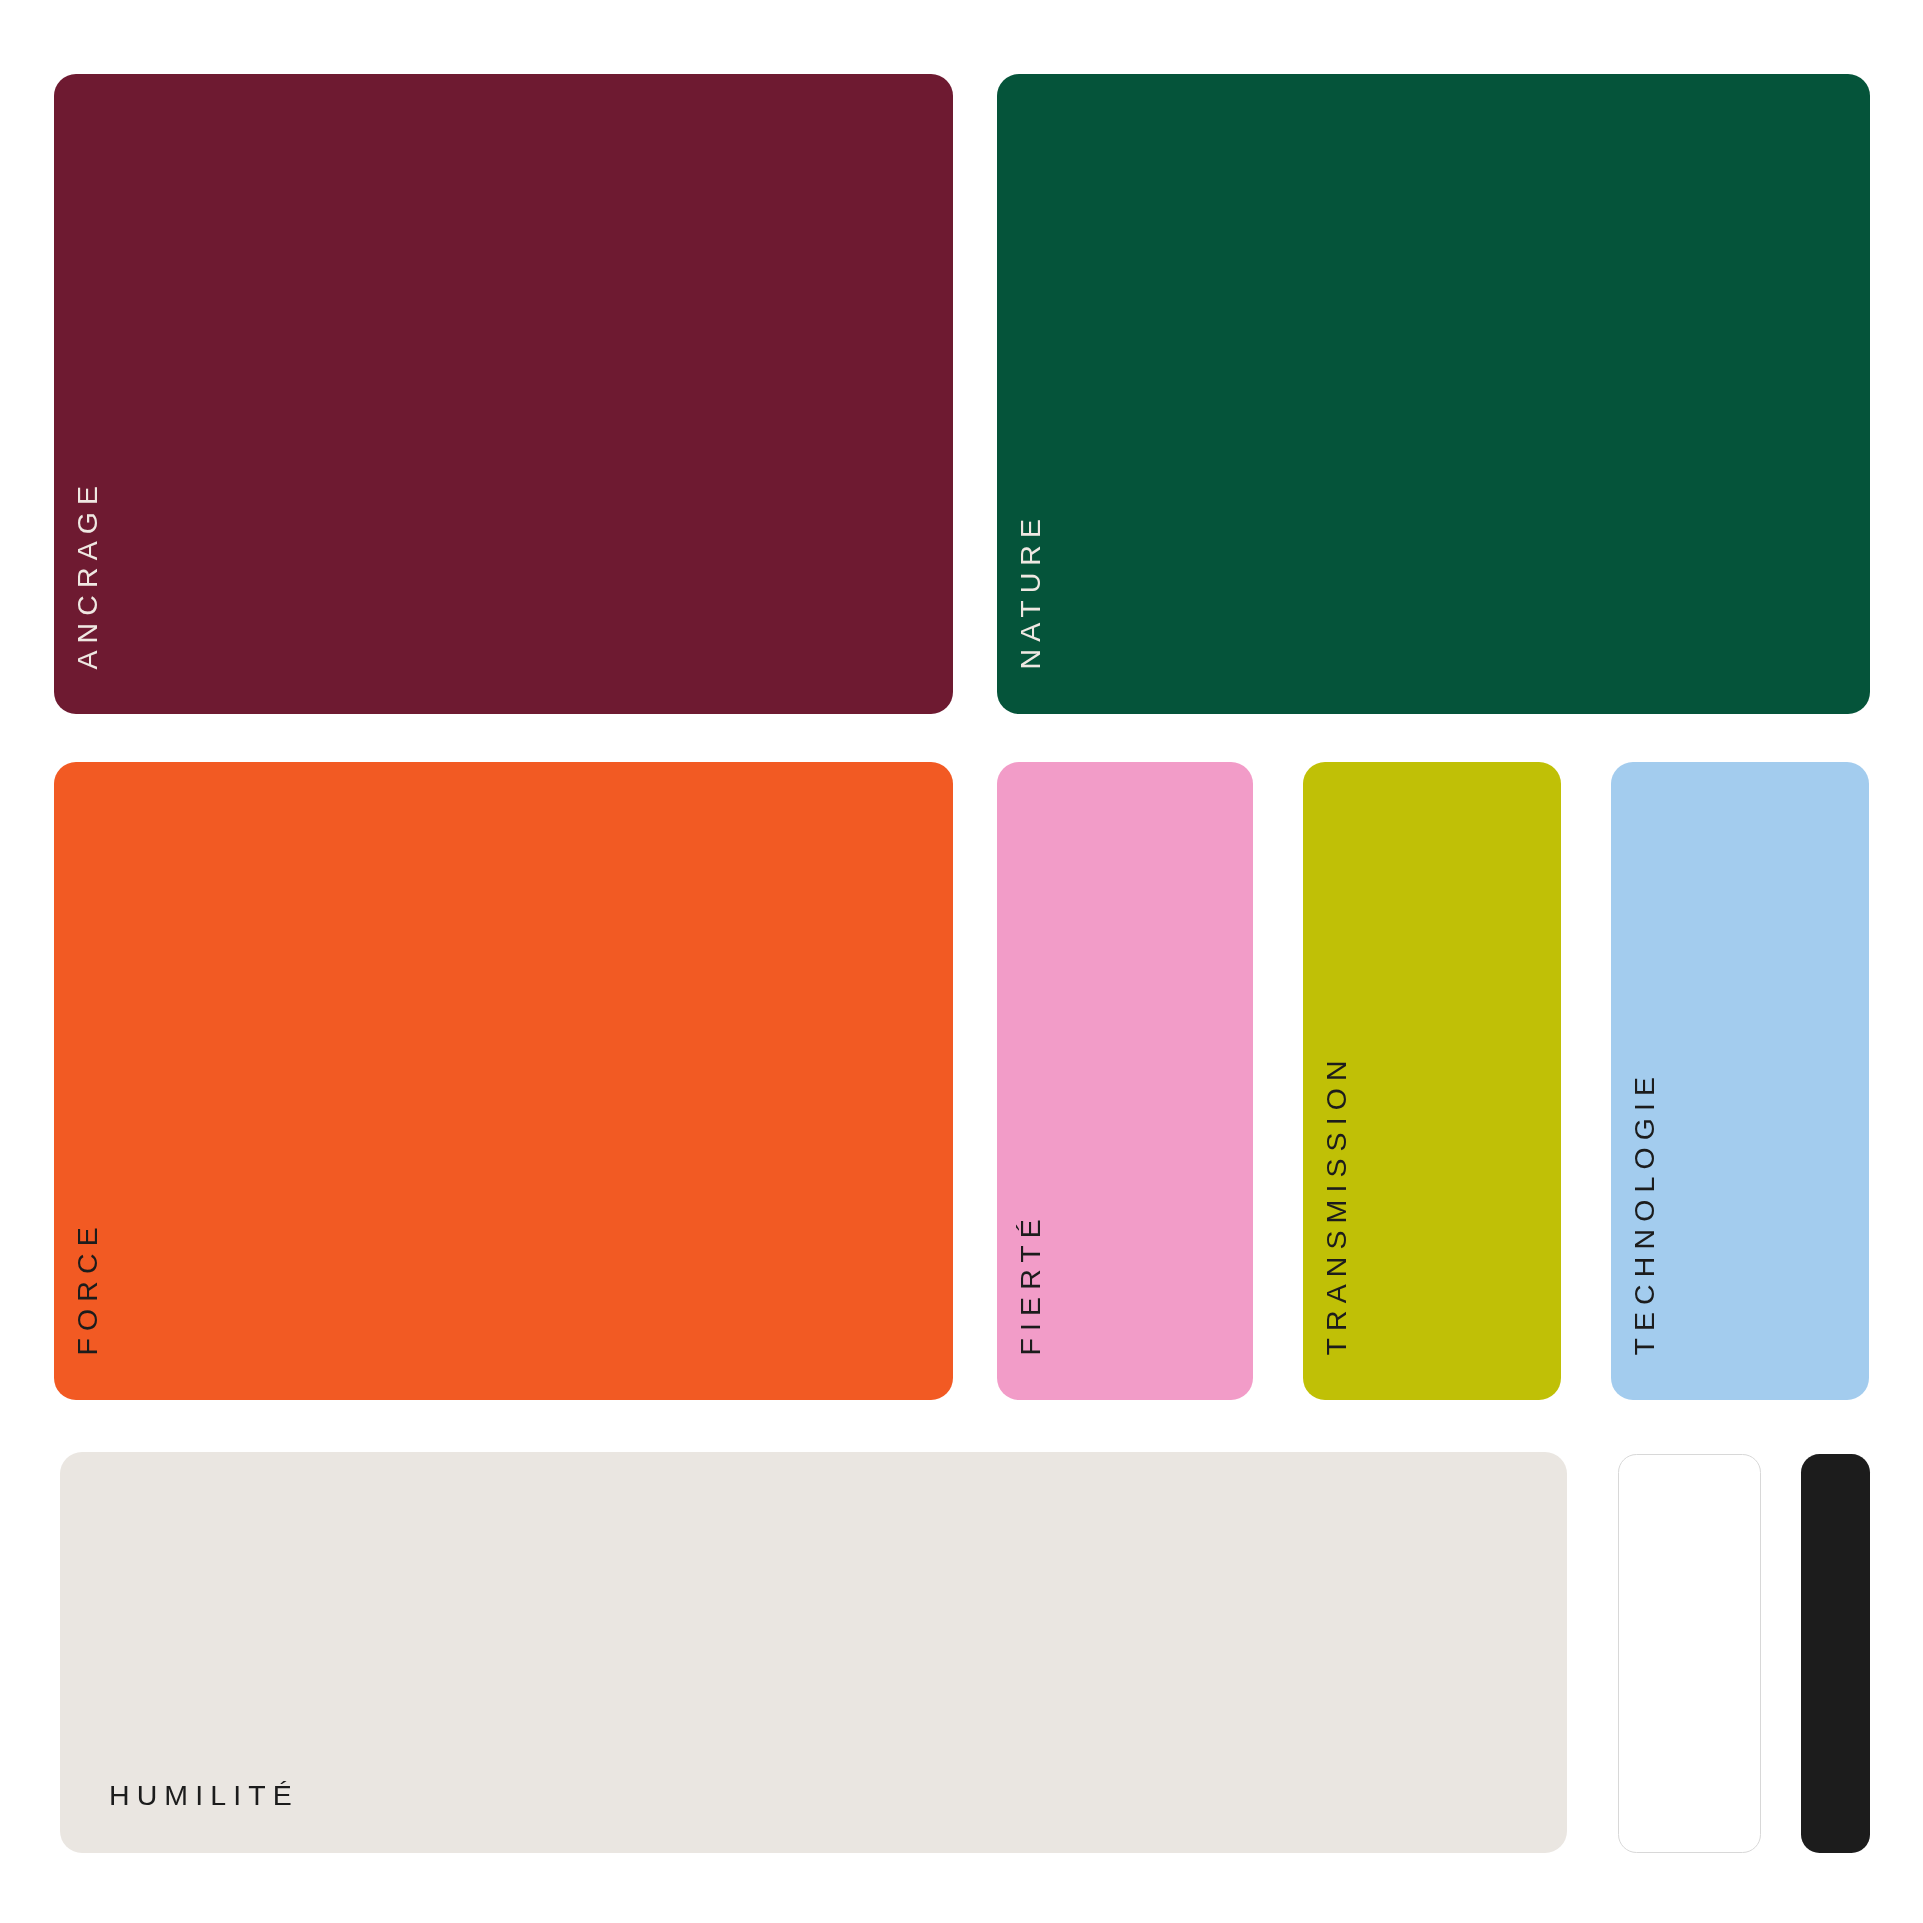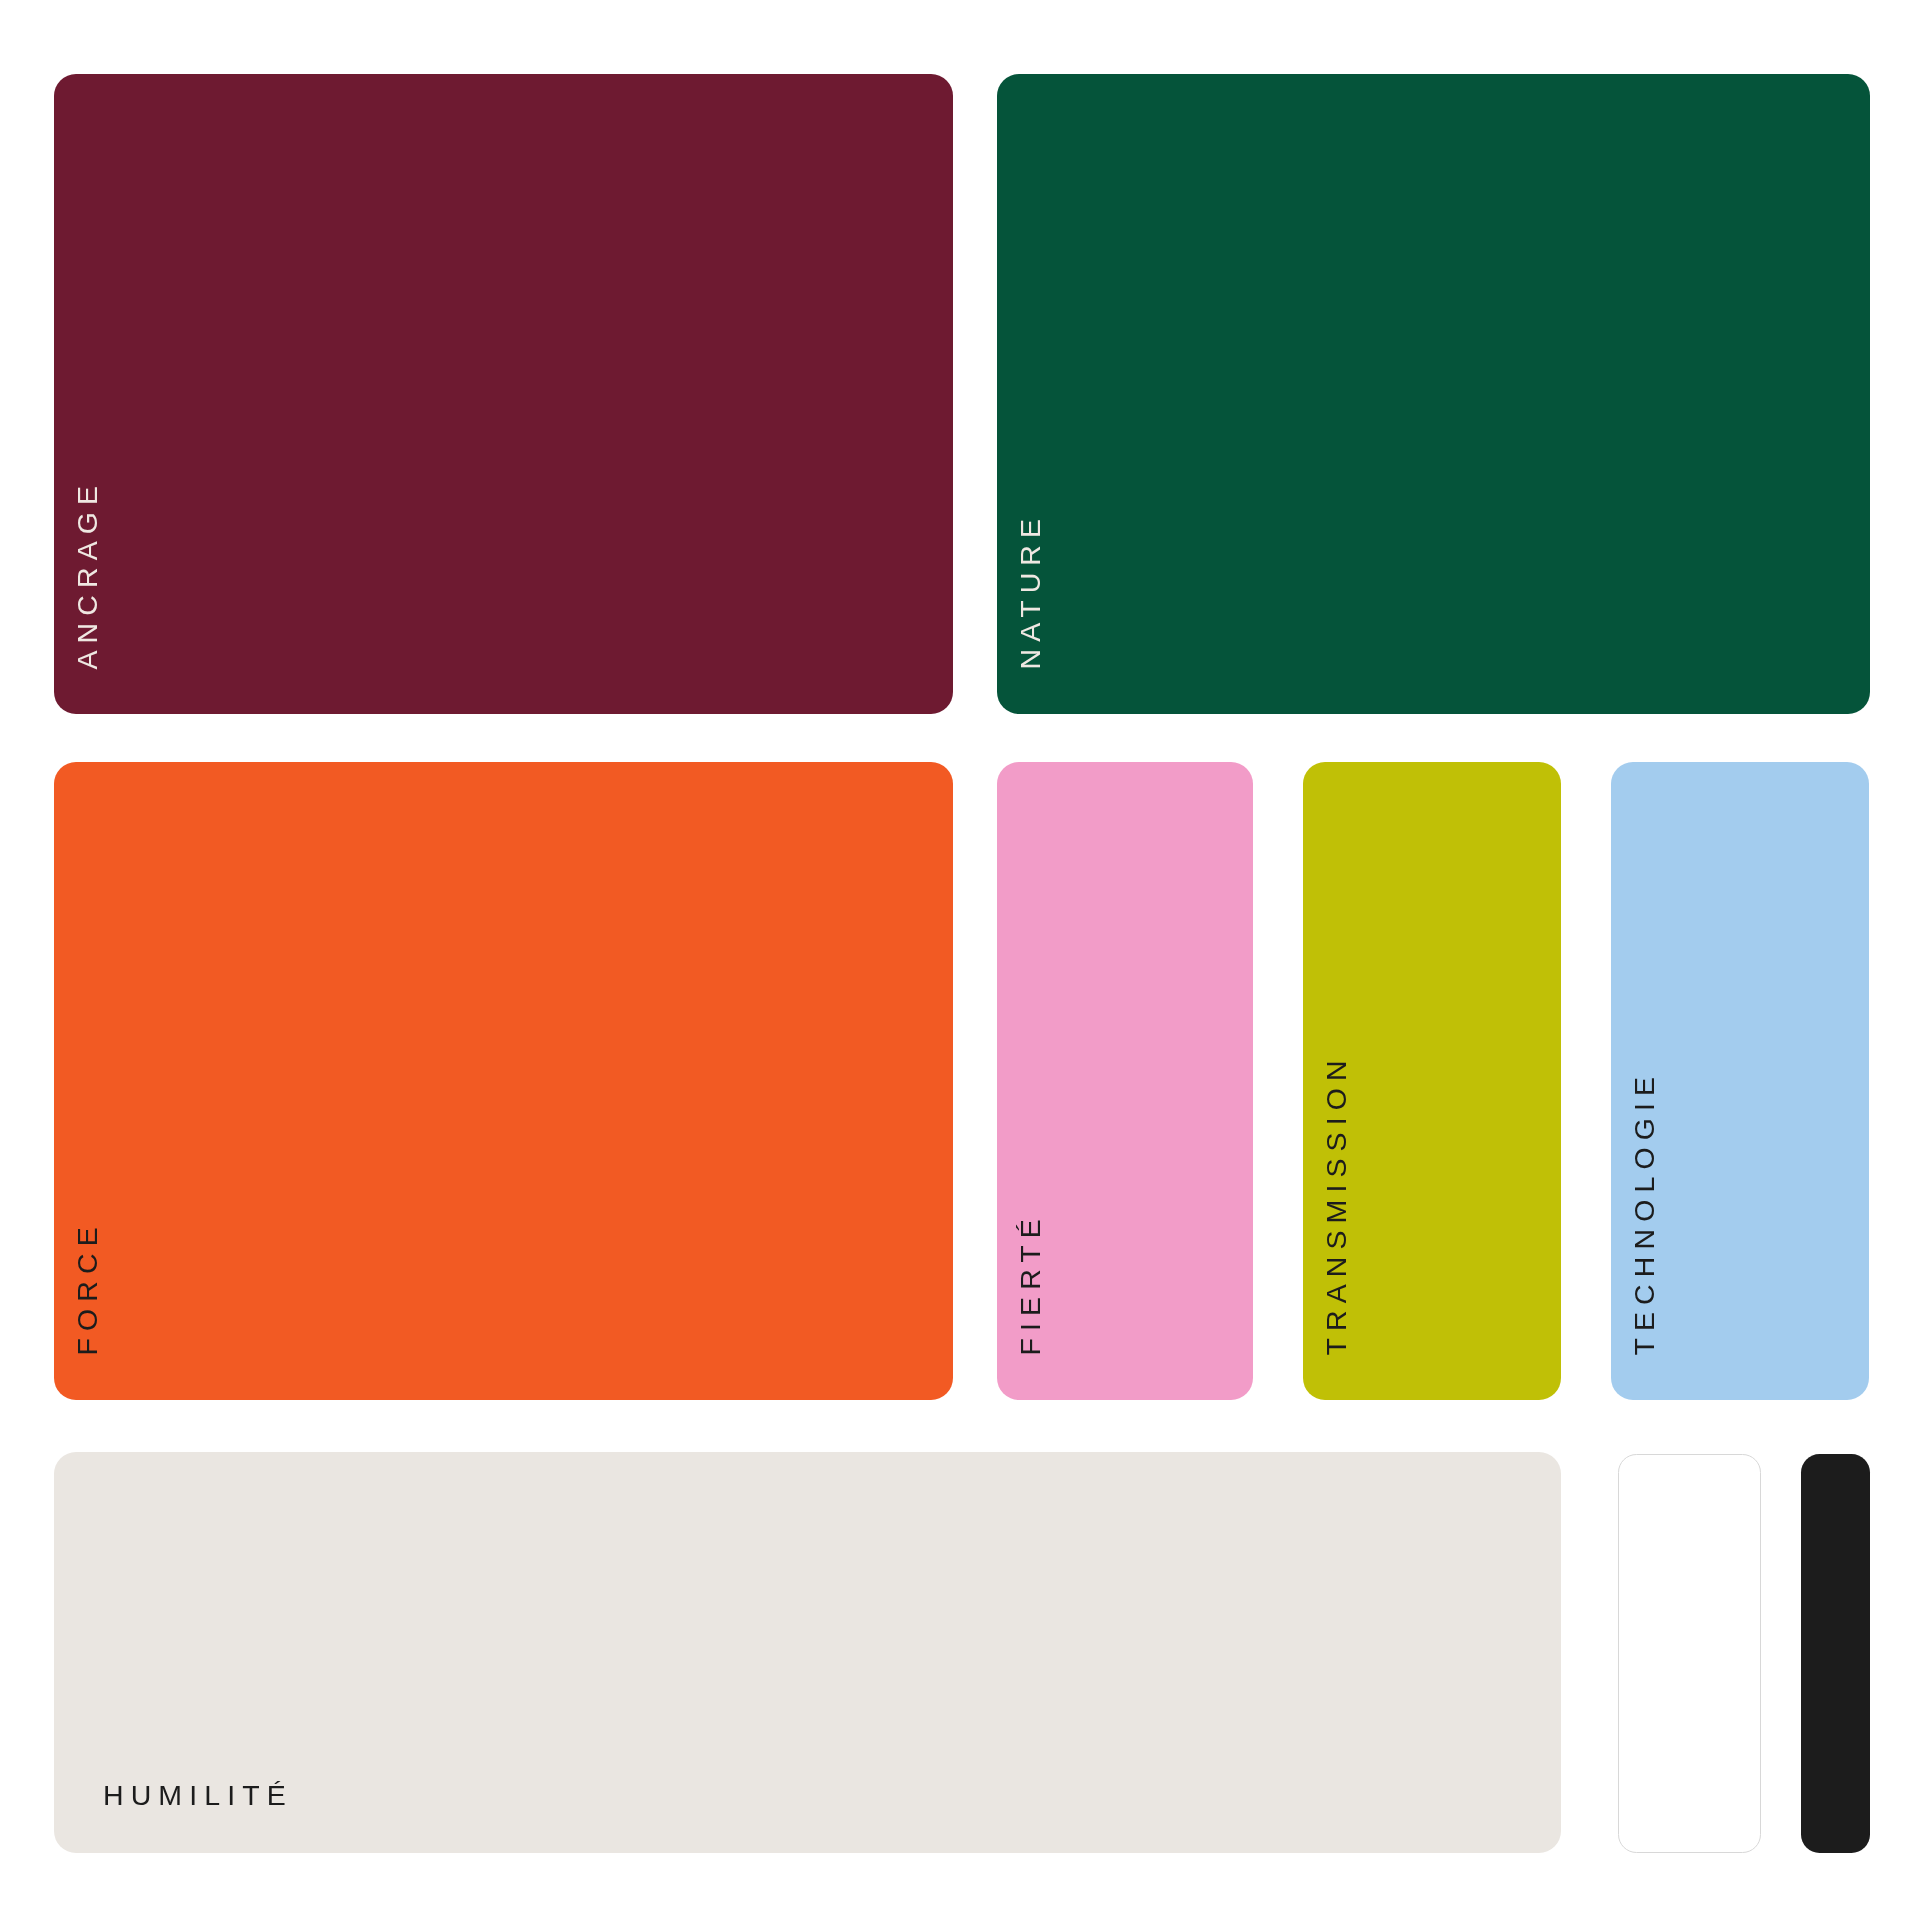--- a/index.html
+++ b/index.html
@@ -54,21 +54,21 @@
 
   
   #swatch-ancrage      { left: 54px;   top: 74px;   width: 899px; height: 640px; }
   #swatch-nature       { left: 997px; top: 74px;   width: 873px; height: 640px; }
 
   #swatch-force        { left: 54px;   top: 762px;  width: 899px; height: 638px; }
   #swatch-fierte       { left: 997px; top: 762px;  width: 256px;  height: 638px; }
   #swatch-transmission { left: 1303px; top: 762px;  width: 258px;  height: 638px; }
   #swatch-technologie  { left: 1611px; top: 762px;  width: 258px;  height: 638px; }
 
-  #swatch-humilite     { left: 54px;   top: 1452px; width: 1507px; height: 401px; }
+  #swatch-humilite     { left: 60px;   top: 1452px; width: 1507px; height: 401px; }
   #swatch-blanc        { left: 1618px; top: 1454px; width: 143px;  height: 399px; border-radius: 18.5px; }
   #swatch-noir         { left: 1801px; top: 1454px; width: 69px;   height: 399px; border-radius: 18.5px; }
 
   #swatch-blanc  { border: 1.7px solid #d8d8d8; }
 </style>
 </head>
 <body style="background: rgb(255, 255, 255);">
 
 <div id="palette-board" style="background: rgb(255, 255, 255);">
 

